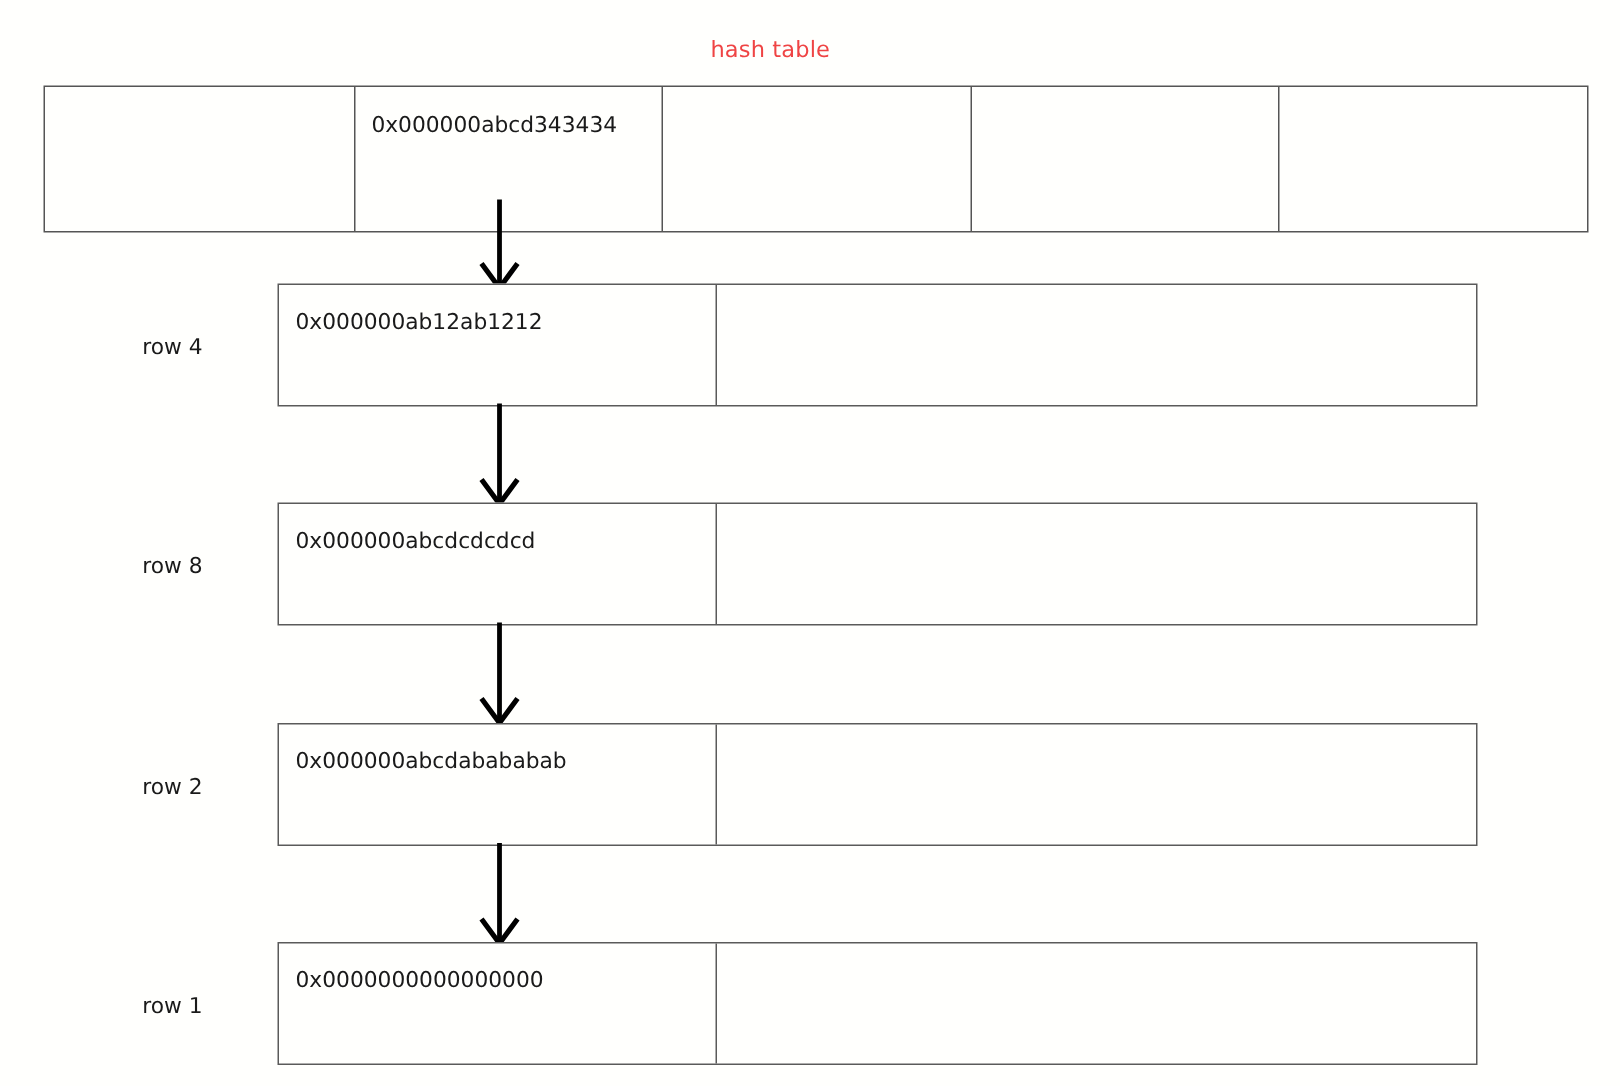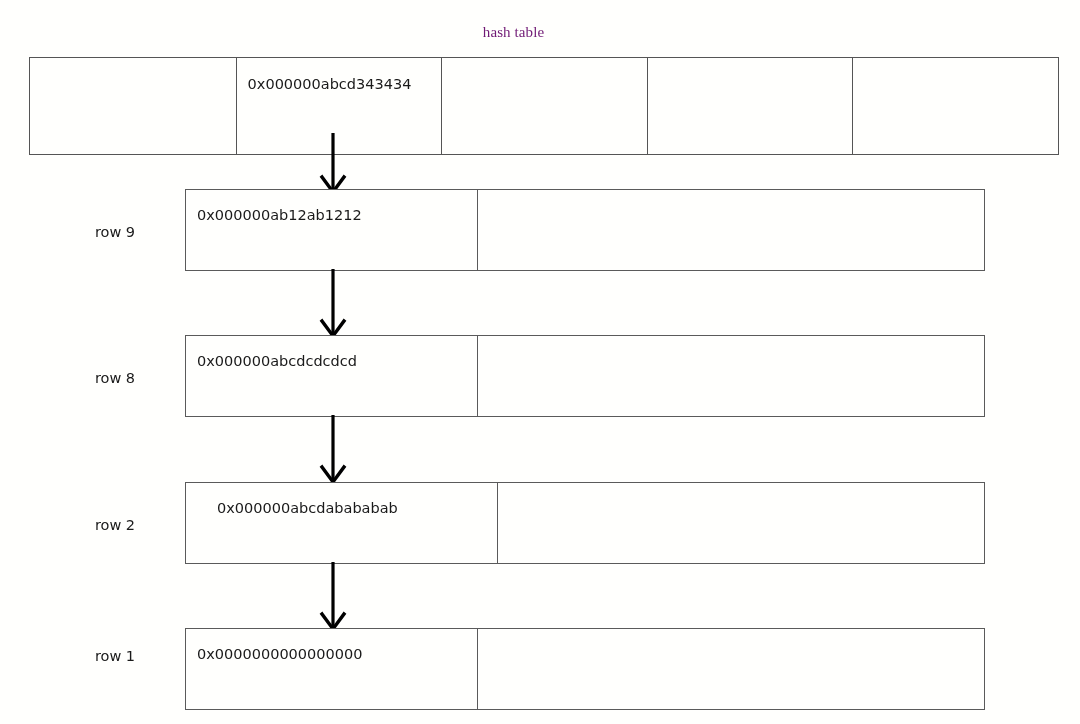--- a/index.html
+++ b/index.html
@@ -26,23 +26,22 @@
 
   
   .diagram-title {
     position: absolute;
     left: 0;
     top: 24px;
     width: 1027px;
     text-align: center;
     font-size: 15px;
     letter-spacing: 0.1px;
-    color: #701a75;
-    white-space: nowrap;
-    font-family: Liberation Serif, serif;
+    color: #ef4444;
+    white-space: nowrap;
   }
 
   
   .hash-table {
     position: absolute;
     left: 29px;
     top: 57px;
     width: 1030px;
     height: 98px;
     box-sizing: border-box;
@@ -143,21 +142,21 @@
     <div class="hash-cell" style="width:205px;">
       <span class="hash-cell-text"></span>
     </div>
   </div>
 
   <svg class="arrow-svg" style="left:312px; top:133px; width:42px; height:62px;" viewBox="0 0 42 62">
     <line x1="21" y1="0" x2="21" y2="57" stroke="#000000" stroke-width="3.2"></line>
     <polyline points="10,44 21,59 32,44" fill="none" stroke="#000000" stroke-width="3.4" stroke-linecap="square"></polyline>
   </svg>
 
-  <div class="row-label" style="top:224px;">row 9</div>
+  <div class="row-label" style="top:224px;">row 4</div>
   <div class="row-box" style="top:189px;flex-direction:column;">
     <div class="row-key-cell">
       <span class="row-key-text">0x000000ab12ab1212</span>
     </div>
     <div class="row-value-cell">
       <span class="row-key-text"></span>
     </div>
   </div>
 
   <svg class="arrow-svg" style="left:312px; top:269px; width:42px; height:70px;" viewBox="0 0 42 70">
@@ -174,35 +173,35 @@
       <span class="row-key-text"></span>
     </div>
   </div>
 
   <svg class="arrow-svg" style="left:312px; top:415px; width:42px; height:70px;" viewBox="0 0 42 70">
     <line x1="21" y1="0" x2="21" y2="65" stroke="#000000" stroke-width="3.2"></line>
     <polyline points="10,52 21,67 32,52" fill="none" stroke="#000000" stroke-width="3.4" stroke-linecap="square"></polyline>
   </svg>
 
   <div class="row-label" style="top:517px;text-align:center;">row 2</div>
-  <div class="row-box" style="top:482px;padding-left:20px;">
+  <div class="row-box" style="top:482px;">
     <div class="row-key-cell">
       <span class="row-key-text">0x000000abcdabababab</span>
     </div>
     <div class="row-value-cell">
       <span class="row-key-text"></span>
     </div>
   </div>
 
   <svg class="arrow-svg" style="left:312px; top:562px; width:42px; height:70px;" viewBox="0 0 42 70">
     <line x1="21" y1="0" x2="21" y2="65" stroke="#000000" stroke-width="3.2"></line>
     <polyline points="10,52 21,67 32,52" fill="none" stroke="#000000" stroke-width="3.4" stroke-linecap="square"></polyline>
   </svg>
 
-  <div class="row-label" style="top:648px;text-align:center;">row 1</div>
+  <div class="row-label" style="top:663px;text-align:center;">row 1</div>
   <div class="row-box" style="top:628px;">
     <div class="row-key-cell">
       <span class="row-key-text">0x0000000000000000</span>
     </div>
     <div class="row-value-cell">
       <span class="row-key-text"></span>
     </div>
   </div>
 
 </div>

